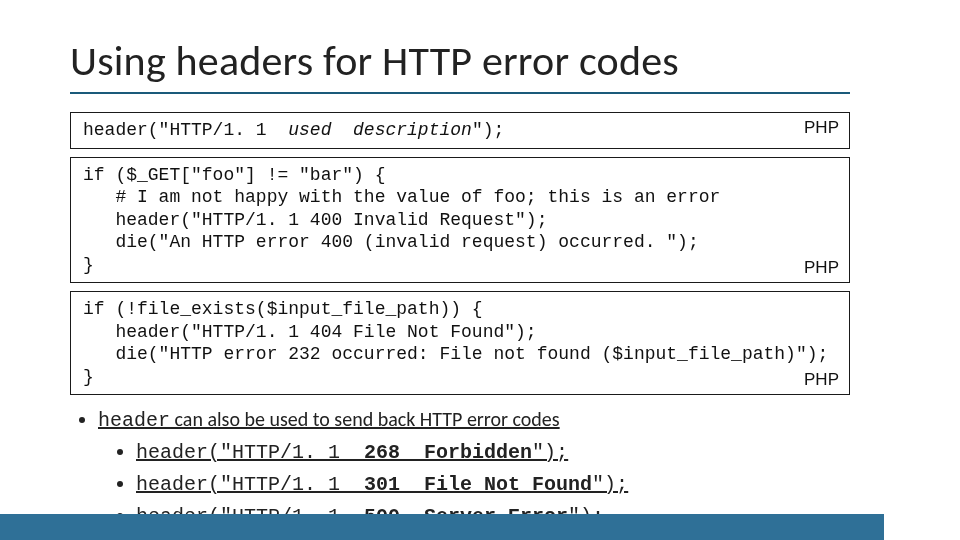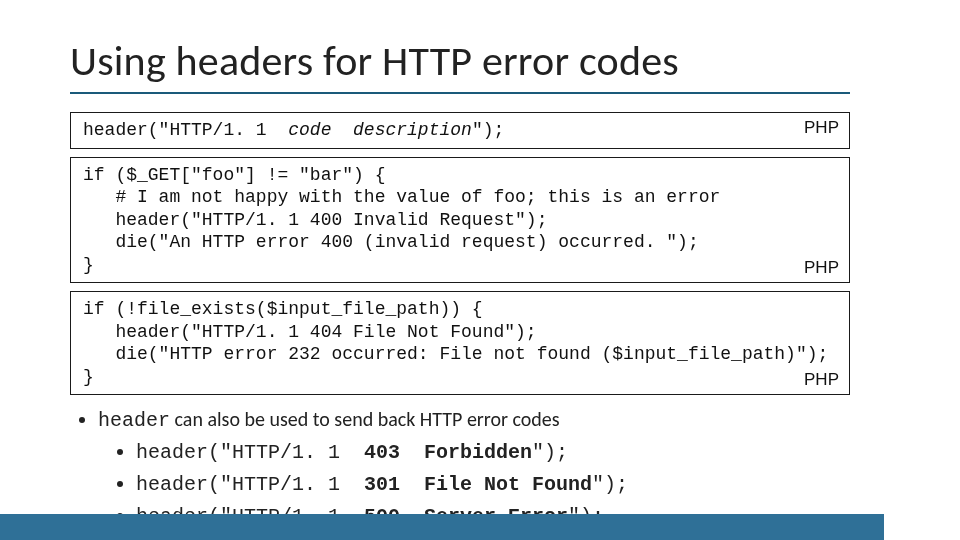--- a/index.html
+++ b/index.html
@@ -49,21 +49,21 @@
   .codebox.single .tag { top: 4px; }
   .codebox.multi  .tag { bottom: 4px; }
   .codebox .ital { font-style: italic; }
   .bullets {
     margin: 10px 0 0 0;
     padding-left: 28px;
     font-size: 20px;
     color: #222;
     line-height: 1.45;
   }
-  .bullets li { margin-bottom: 2px; }
+  .bullets li { margin-bottom: 2px; text-decoration: underline; }
   .bullets.inner {
     list-style: disc;
     margin: 2px 0 0 18px;
     padding-left: 20px;
     font-size: 20px;
   }
   .mono { font-family: "Courier New", Courier, monospace; white-space: pre; }
   .bold { font-weight: 700; }
   .mono-inline { font-family: "Courier New", Courier, monospace; }
   .footbar {
@@ -75,38 +75,38 @@
   }
 </style>
 </head>
 <body>
 
 <div class="slide">
 
   <h1 class="title">Using headers for HTTP error codes</h1>
   <hr class="title-rule">
 
-  <div class="codebox single"><span>header("HTTP/1. 1  </span><span class="ital">code  description</span><span>");</span><span class="tag">PHP</span></div>
+  <div class="codebox single"><span>header("HTTP/1. 1  </span><span class="ital">used  description</span><span>");</span><span class="tag">PHP</span></div>
 
   <div class="codebox multi"><span>if ($_GET["foo"] != "bar") {
    # I am not happy with the value of foo; this is an error
    header("HTTP/1. 1 400 Invalid Request");
    die("An HTTP error 400 (invalid request) occurred. ");
 }</span><span class="tag">PHP</span></div>
 
   <div class="codebox multi"><span>if (!file_exists($input_file_path)) {
    header("HTTP/1. 1 404 File Not Found");
    die("HTTP error 232 occurred: File not found ($input_file_path)");
 }</span><span class="tag">PHP</span></div>
 
   <ul class="bullets">
     <li>
       <span class="mono-inline">header</span><span> can also be used to send back HTTP error codes</span>
       <ul class="bullets inner">
-        <li><span class="mono"><span>header("HTTP/1. 1  </span><span class="bold">403  Forbidden</span><span>");</span></span></li>
+        <li><span class="mono"><span>header("HTTP/1. 1  </span><span class="bold">268  Forbidden</span><span>");</span></span></li>
         <li><span class="mono"><span>header("HTTP/1. 1  </span><span class="bold">301  File Not Found</span><span>");</span></span></li>
         <li><span class="mono"><span>header("HTTP/1. 1  </span><span class="bold">500  Server Error</span><span>");</span></span></li>
       </ul>
     </li>
   </ul>
 
   <div class="footbar"></div>
 </div>
 
 </body></html>

